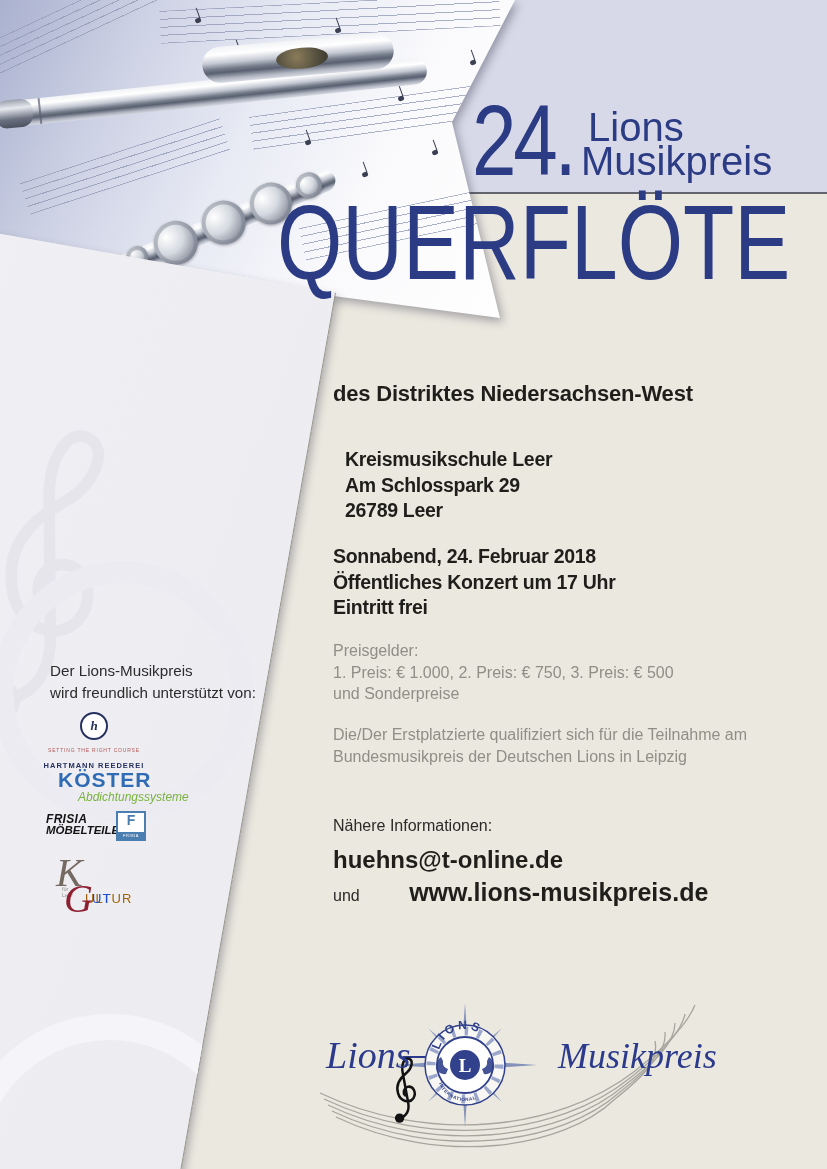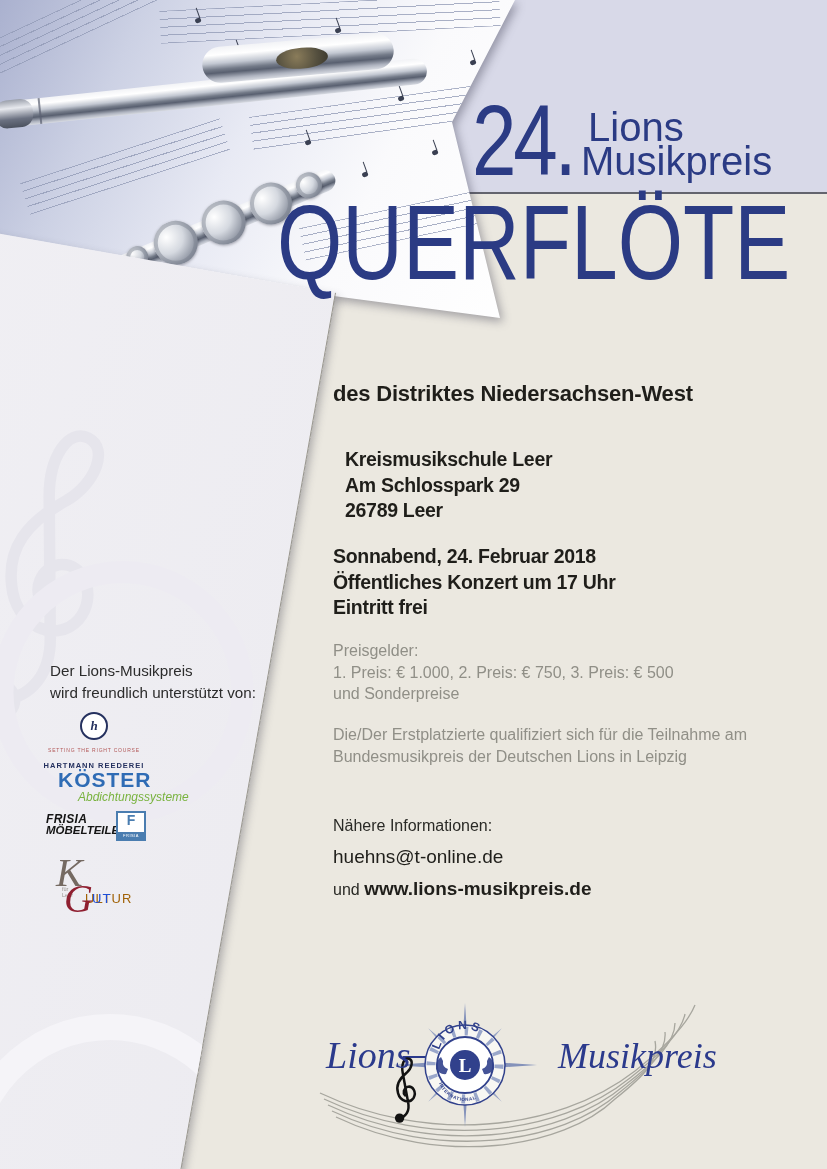--- a/index.html
+++ b/index.html
@@ -49,23 +49,23 @@
   
   .col{z-index:5;color:#1f1e1a;}
   .subtitle{left:333px;top:381px;font-size:22px;font-weight:bold;letter-spacing:-.2px;}
   .block-bold{font-size:19.5px;font-weight:bold;line-height:25.5px;letter-spacing:-.3px;}
   .venue{left:345px;top:447px;}
   .event{left:333px;top:544px;}
   .gray{color:#908f87;font-size:16px;line-height:21.5px;}
   .prizes{left:333px;top:640px;}
   .qual{left:333px;top:724px;}
   .infoh{left:333px;top:817px;font-size:16px;color:#2a2a26;}
-  .email{left:333px;top:846px;font-size:19px;font-weight:normal;}
+  .email{left:333px;top:846px;font-size:24px;font-weight:bold;}
   .site{left:333px;top:878px;font-size:16px;color:#2a2a26;}
-  .site b{font-size:19px;color:#1f1e1a;}
+  .site b{font-size:25px;color:#1f1e1a;margin-left:45px;}
 
   
   .side{z-index:6;}
   .sph{left:50px;top:660px;font-size:15.2px;line-height:22px;color:#2c2c2c;}
   .hx-circle{left:80px;top:712px;width:24px;height:24px;border:2.5px solid #25315f;border-radius:50%;
              background:#fff;text-align:center;line-height:23px;
              font-family:"Liberation Serif",serif;font-style:italic;font-weight:bold;font-size:13px;color:#25315f;}
   .hx-name{left:42px;top:737px;width:104px;text-align:center;font-size:7.5px;font-weight:bold;
            letter-spacing:1px;color:#25315f;margin-top:24px;}
   .hx-tag{left:42px;top:747px;width:104px;text-align:center;font-size:5px;letter-spacing:.8px;color:#b25757;}

